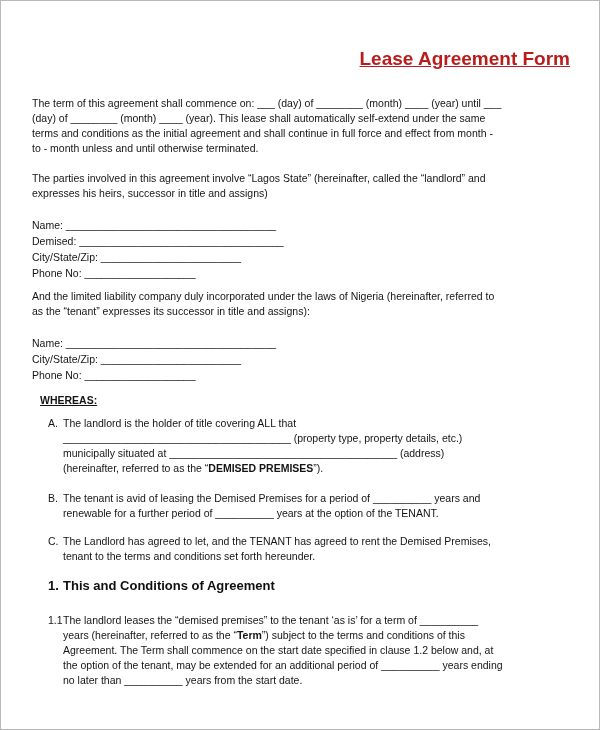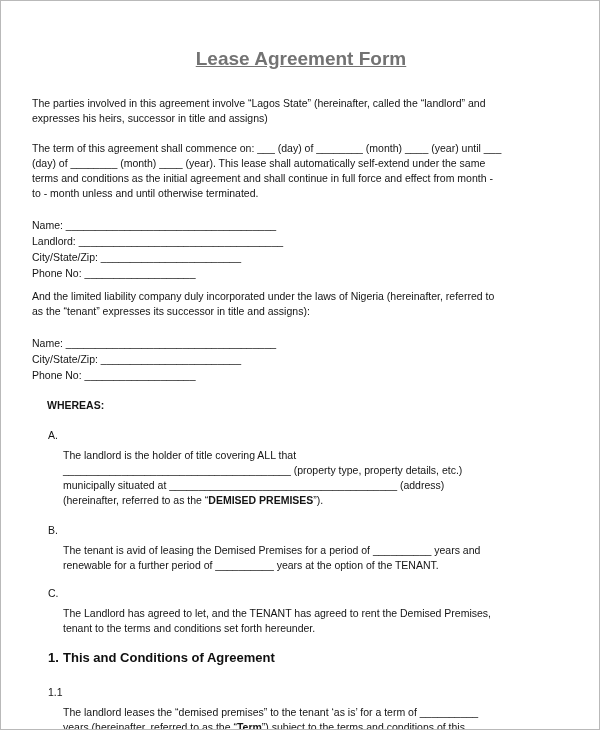--- a/index.html
+++ b/index.html
@@ -14,71 +14,72 @@
     font-size: 10.5px;
     line-height: 15px;
     color: #141414;
     overflow: hidden;
   }
   .title {
     margin: 0 0 24px 0;
     font-size: 19px;
     line-height: 26px;
     font-weight: bold;
-    text-align: center;
+    text-align: right;
     text-decoration: underline;
-    color: #737373;
+    color: #b91c1c;
   }
   .para {
     margin: 0 0 15px 0;
     white-space: pre-wrap;
   }
   .para.gap-lg { margin-bottom: 8px; }
   .fields { margin: 16px 0 8px 0; }
   .fields.gap-md { margin-bottom: 10px; }
   .field-line { line-height: 16px; white-space: pre-wrap; }
   .whereas-heading {
     font-weight: bold;
     line-height: 15px;
-    margin: 15px;
+    margin: 8px;
+    text-decoration: underline;
   }
   .list { margin-left: 16px; }
   .list-item { display: flex; margin: 0 0 15px 0; }
   .list-item.tight { margin-bottom: 13px; }
   .list-marker { flex: none; width: 15px; }
-  .list-body { flex: 1; white-space: pre-wrap; margin-top: 20px; }
+  .list-body { flex: 1; white-space: pre-wrap; }
   .section-heading {
     display: flex;
     font-weight: bold;
     font-size: 13px;
     line-height: 18px;
     margin: 13px 0 18px 0;
     color: #0f0f0f;
   }
   .section-heading .list-marker { width: 15px; }
   b, strong { font-weight: bold; text-align: center; }
 </style>
 </head>
 <body>
 
 <div class="page">
 
   <h1 class="title">Lease Agreement Form</h1>
 
-  <p class="para">The parties involved in this agreement involve “Lagos State” (hereinafter, called the “landlord” and
-expresses his heirs, successor in title and assigns)</p>
-
   <p class="para">The term of this agreement shall commence on: ___ (day) of ________ (month) ____ (year) until ___
 (day) of ________ (month) ____ (year). This lease shall automatically self-extend under the same
 terms and conditions as the initial agreement and shall continue in full force and effect from month -
 to - month unless and until otherwise terminated.</p>
 
+  <p class="para">The parties involved in this agreement involve “Lagos State” (hereinafter, called the “landlord” and
+expresses his heirs, successor in title and assigns)</p>
+
   <div class="fields">
     <div class="field-line">Name: ____________________________________</div>
-    <div class="field-line">Landlord: ___________________________________</div>
+    <div class="field-line">Demised: ___________________________________</div>
     <div class="field-line">City/State/Zip: ________________________</div>
     <div class="field-line">Phone No: ___________________</div>
   </div>
 
   <p class="para gap-lg">And the limited liability company duly incorporated under the laws of Nigeria (hereinafter, referred to
 as the “tenant” expresses its successor in title and assigns):</p>
 
   <div class="fields gap-md">
     <div class="field-line">Name: ____________________________________</div>
     <div class="field-line">City/State/Zip: ________________________</div>

